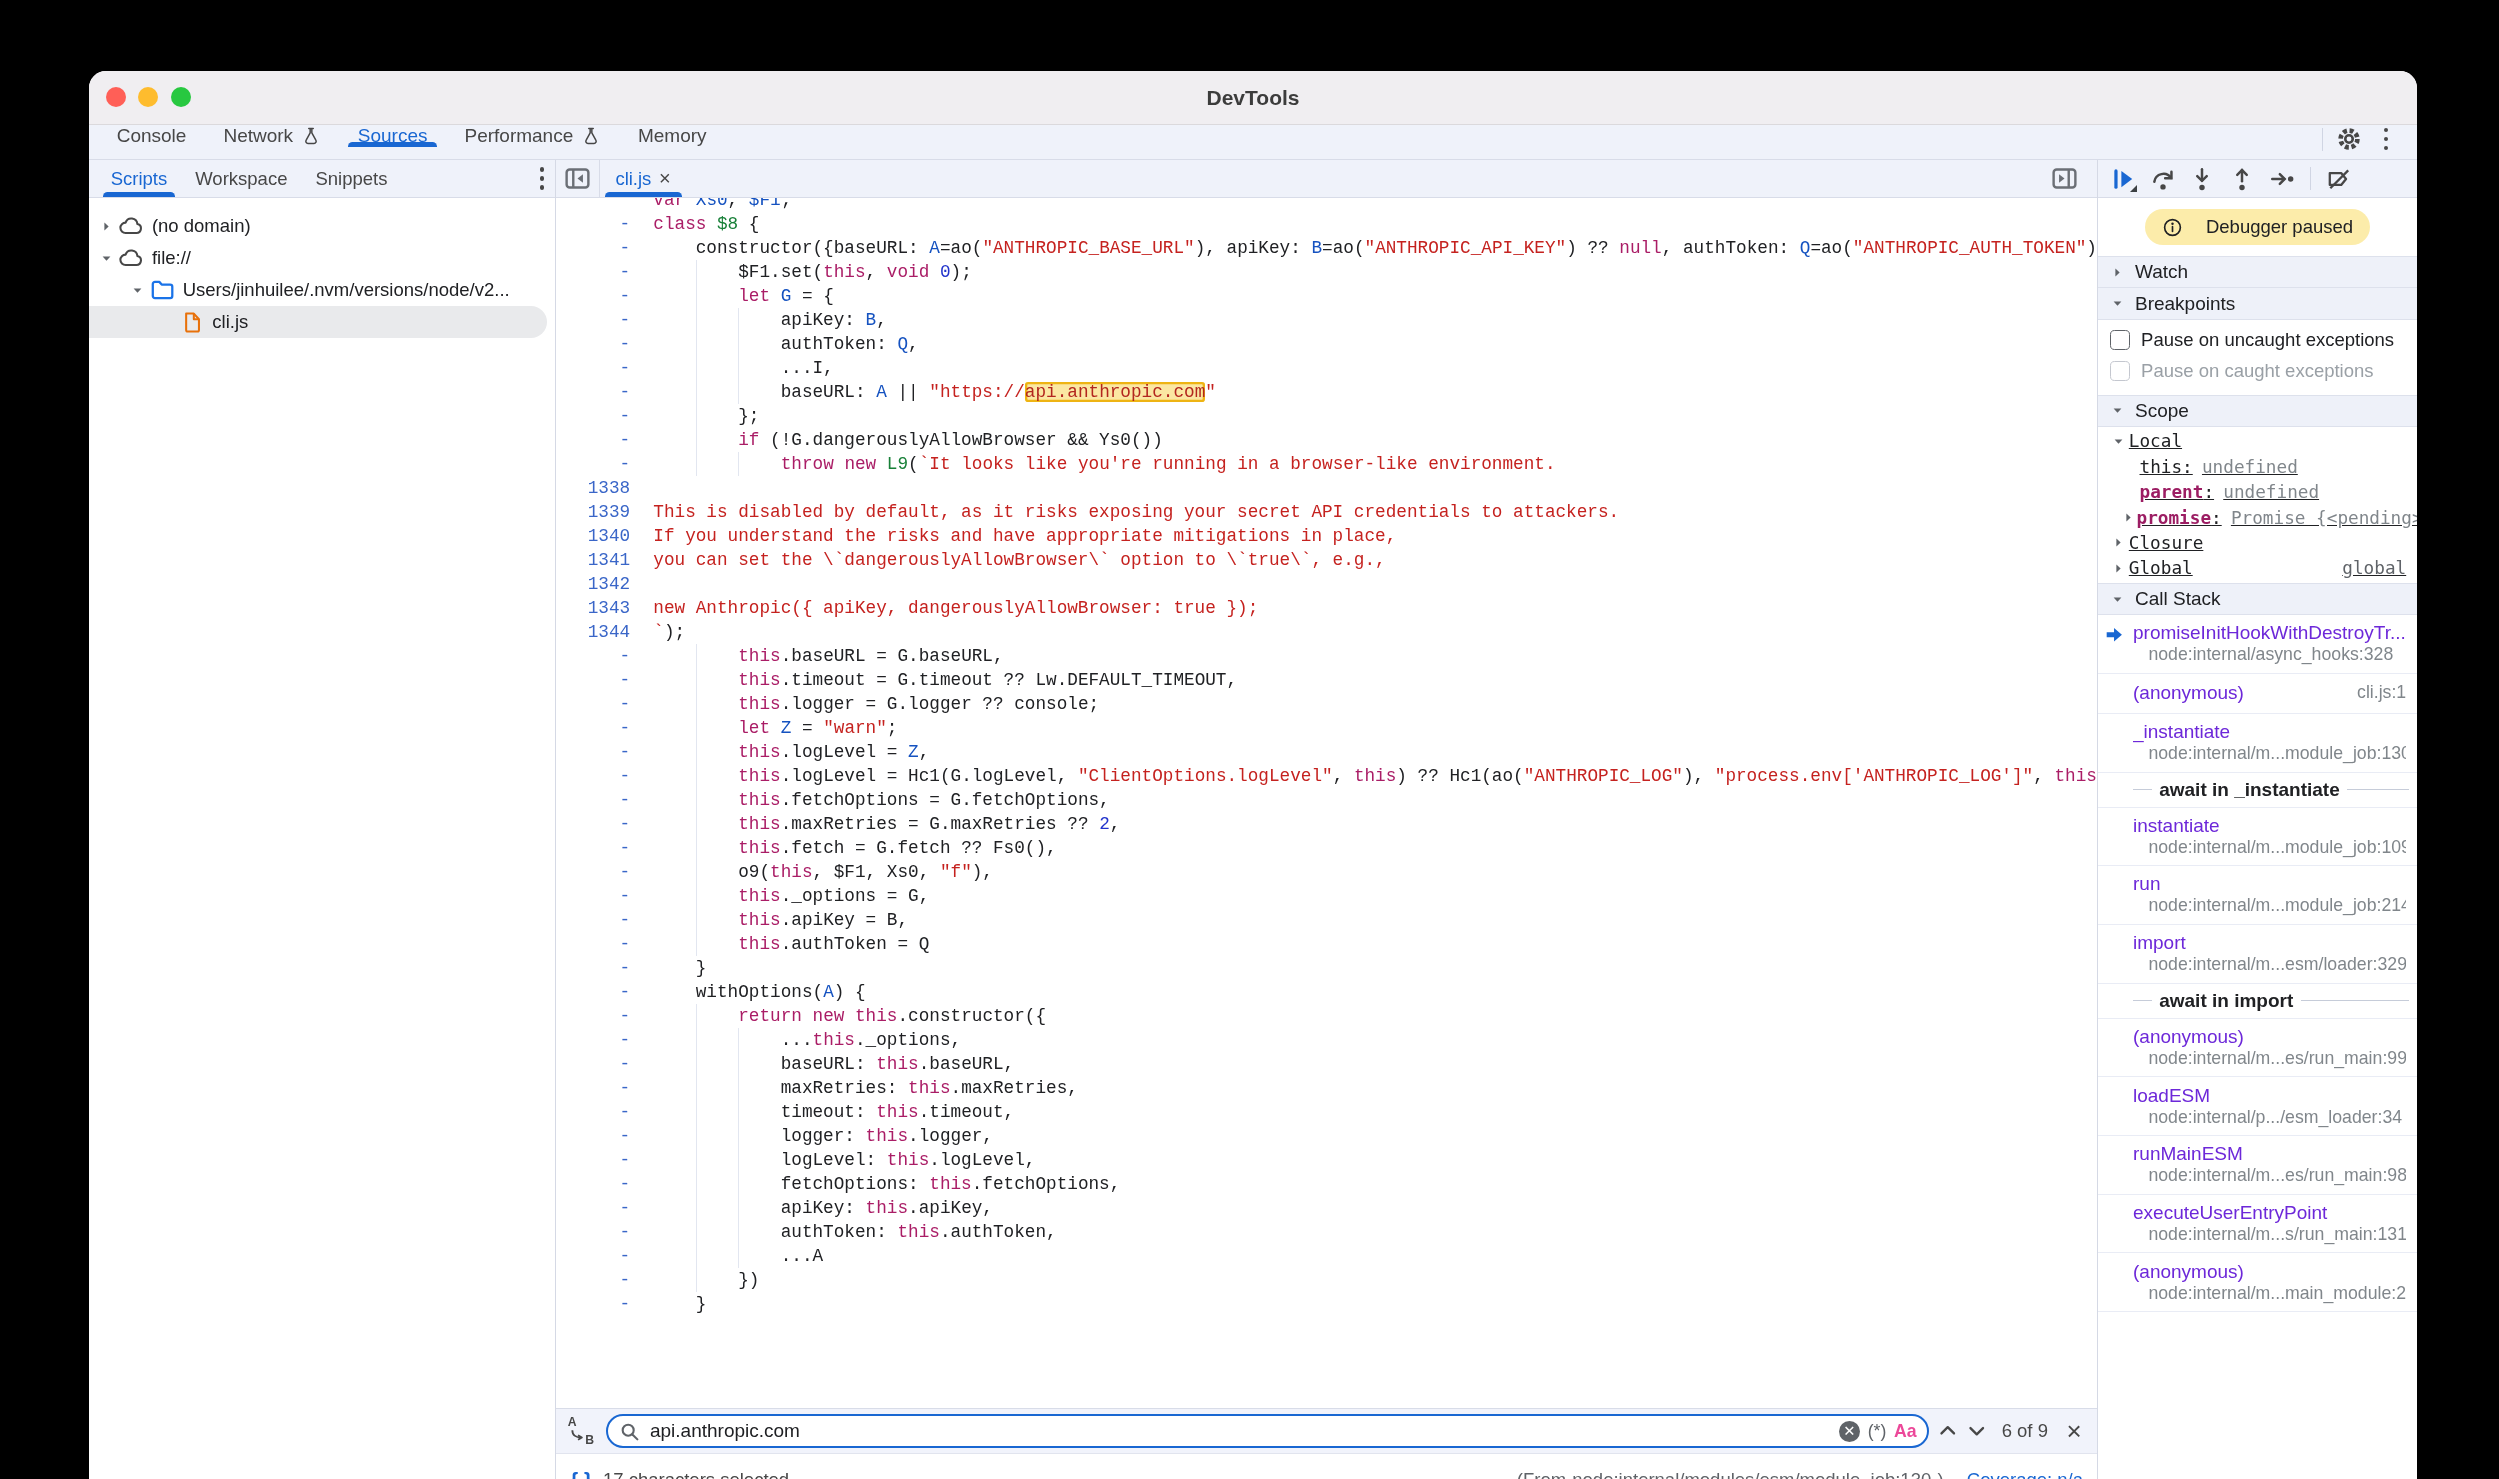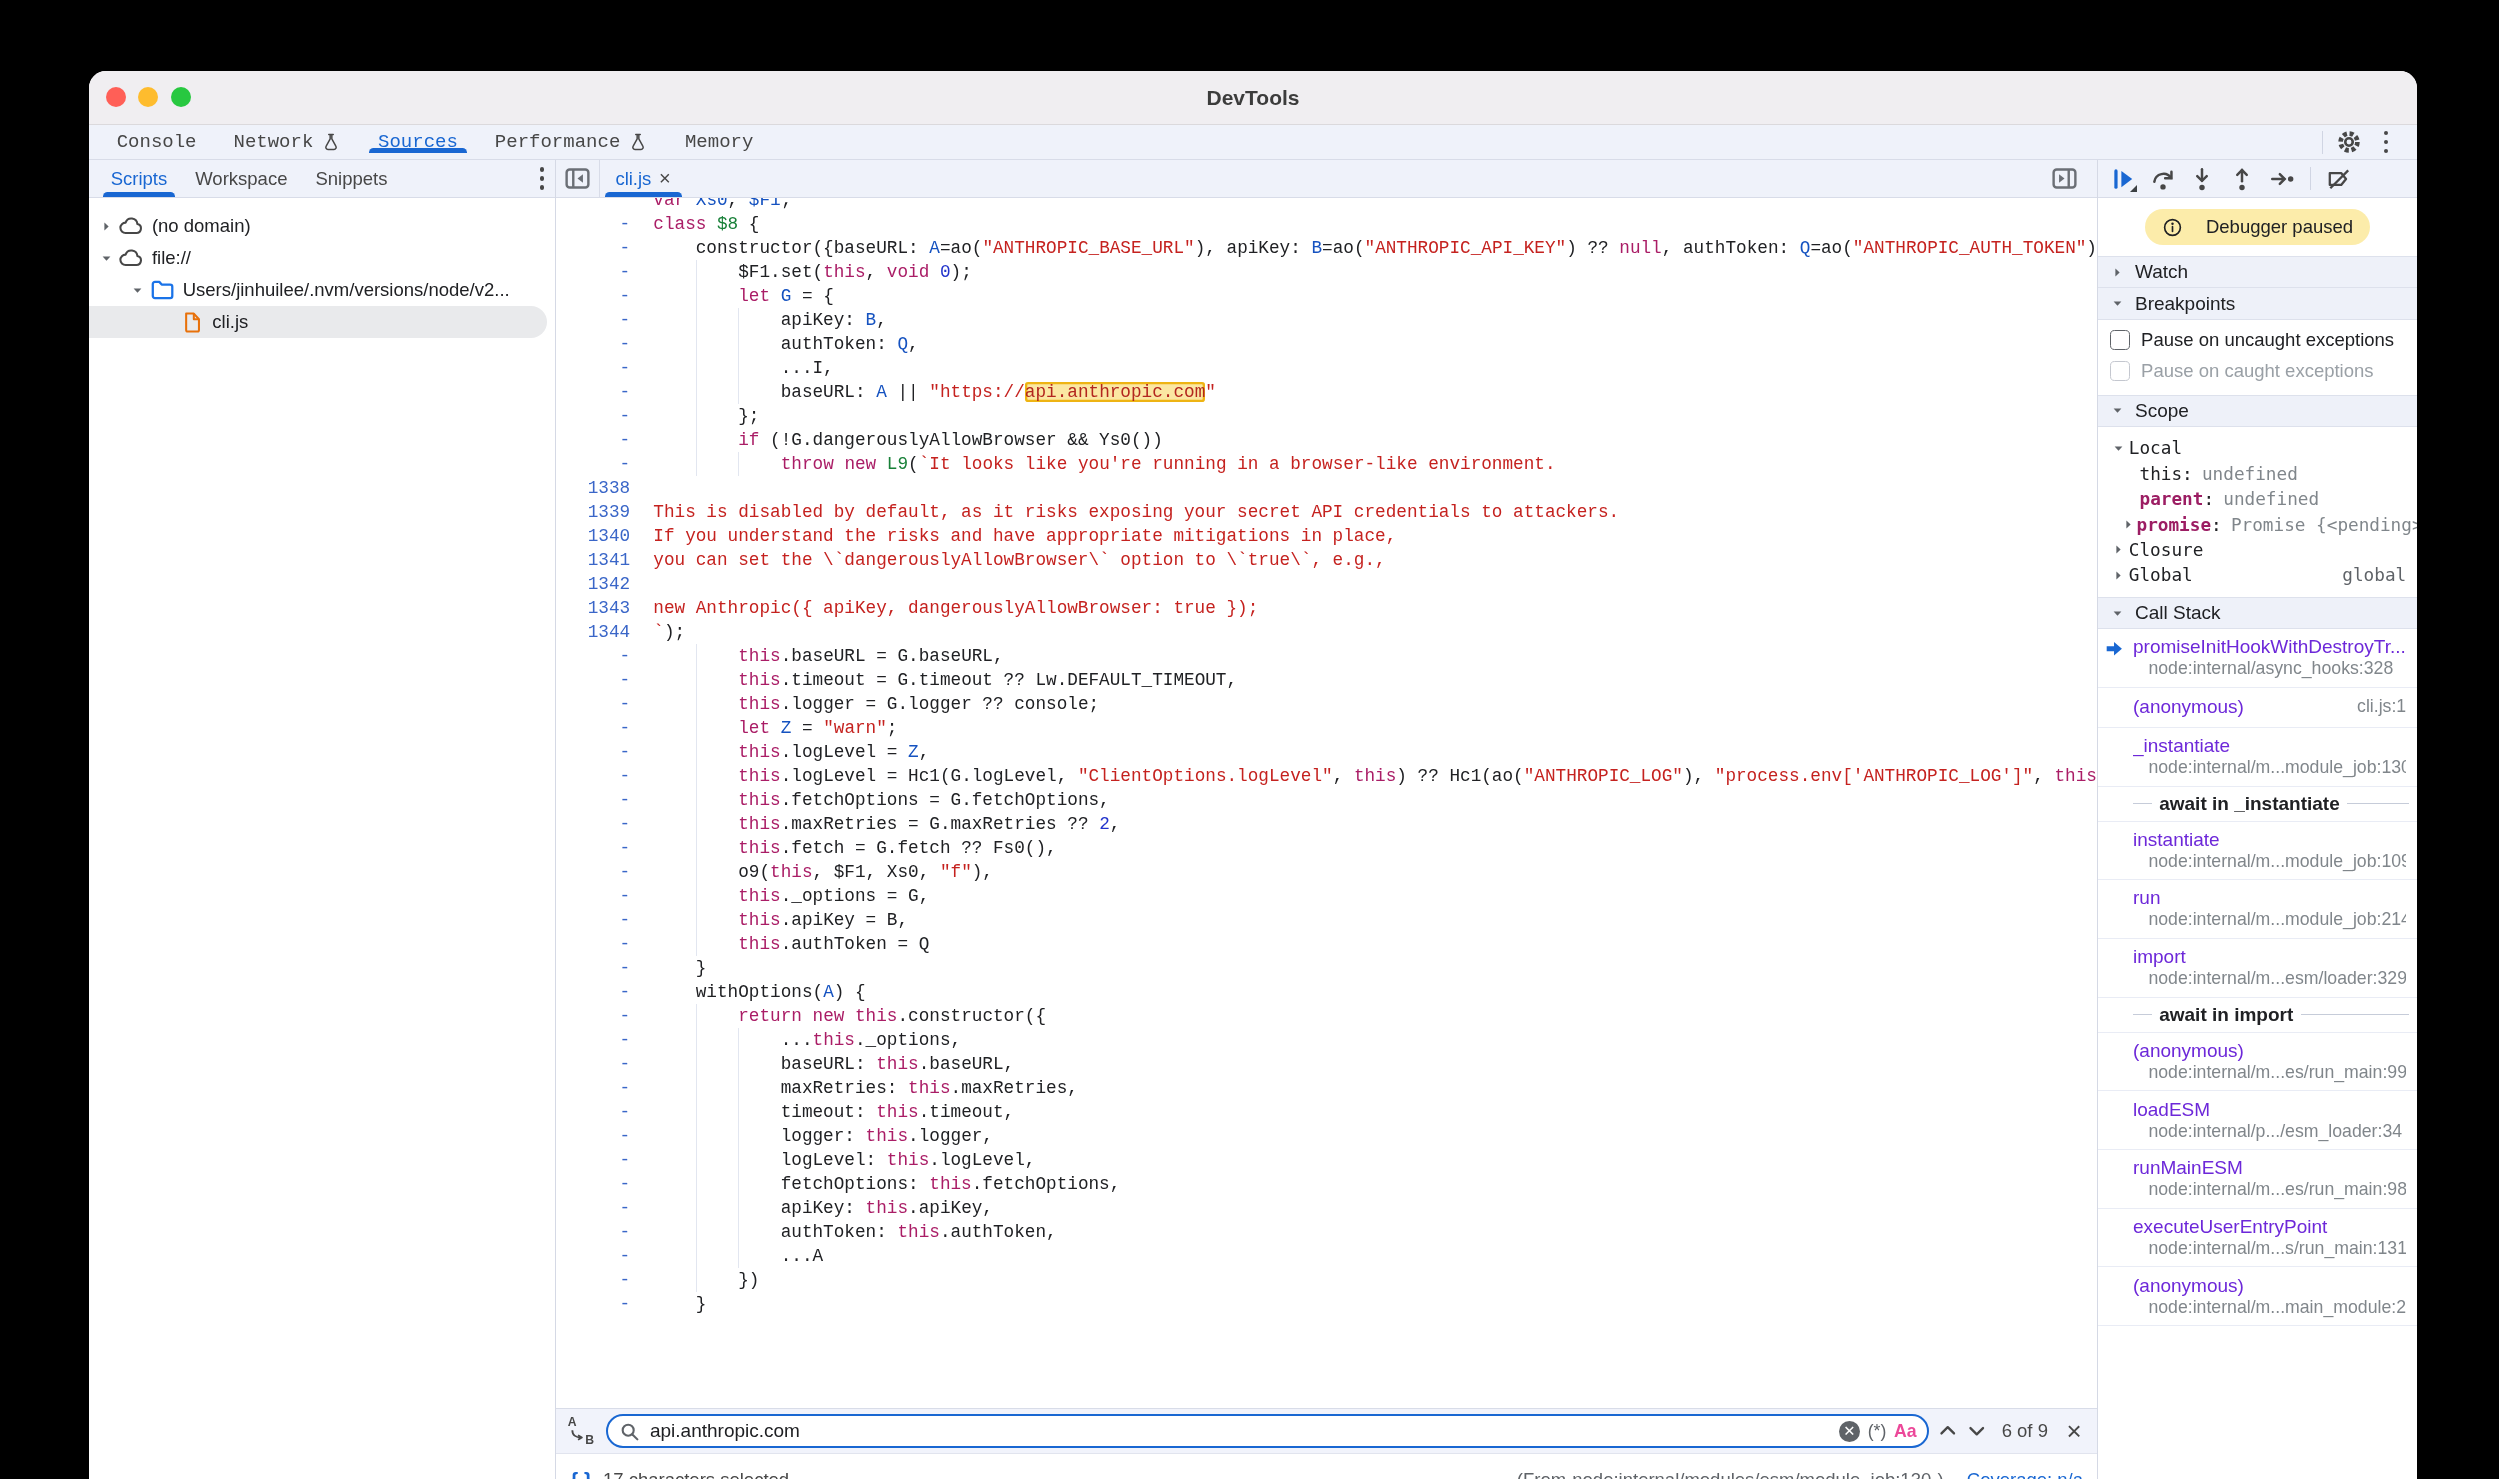--- a/index.html
+++ b/index.html
@@ -9,21 +9,21 @@
           border-radius:17px;overflow:hidden;box-shadow:0 31px 92px rgba(0,0,0,.65);}
   
   .titlebar{position:absolute;left:0;top:0;width:100%;height:54px;background:#f0eef1;
             border-bottom:1.5px solid #dbd9dc;display:flex;align-items:center;justify-content:center;box-sizing:border-box;}
   .lights{position:absolute;left:17px;top:0;height:52px;display:flex;align-items:center;gap:12.3px;}
   .light{width:20px;height:20px;border-radius:50%;}
   .l-red{background:#ff5f57;}.l-yel{background:#febc2e;}.l-grn{background:#28c840;}
   .wtitle{font-size:21px;font-weight:bold;color:#3c3c3c;}
   
   .row1{position:absolute;left:0;top:54px;width:100%;height:35px;background:#eff2fa;
-        border-bottom:0.8px solid #d8dce8;display:flex;align-items:center;box-sizing:border-box;font-family:Liberation Mono, monospace;}
+        border-bottom:0.8px solid #d8dce8;display:flex;align-items:flex-start;box-sizing:border-box;}
   .tabs1{display:flex;align-items:stretch;padding-left:9.2px;}
   .tab1{position:relative;display:flex;align-items:center;gap:7.7px;padding:0 18.5px;font-size:19px;color:#474747;cursor:default;}
   .tab1.active{color:#1967d2;}
   .tab1 .underl{position:absolute;left:9.2px;right:9.2px;bottom:0;height:5.4px;border-radius:4.6px 4.6px 0 0;background:#1967d2;}
   .row1-right{margin-left:auto;display:flex;align-items:center;gap:6.2px;padding-right:14px;}
   .vsep{width:0.8px;height:23px;background:#d0d5e3;margin:0 6.2px;}
   
   .pane{position:absolute;top:89px;bottom:0;display:flex;flex-direction:column;box-sizing:border-box;background:#fff;}
   .pane-head{height:38px;min-height:38px;background:#eff2fa;border-bottom:0.8px solid #d8dce8;
              display:flex;align-items:stretch;box-sizing:border-box;}
@@ -83,21 +83,21 @@
   .dbtn .corner{position:absolute;right:3.8px;bottom:3.8px;width:0;height:0;border-left:7px solid transparent;border-bottom:7px solid #3c4043;}
   .banner{height:58px;display:flex;align-items:center;justify-content:center;background:#fff;}
   .pill{display:flex;align-items:center;gap:23px;background:#fcecaa;border-radius:20px;padding:7px 17px;font-size:18.5px;color:#202124;}
   .sec-head{height:32px;display:flex;align-items:center;gap:9.2px;padding:0 10.8px;background:#eef1f9;
             border-top:0.8px solid #dde1ec;border-bottom:0.8px solid #dde1ec;font-size:19px;color:#202124;box-sizing:border-box;}
   .bp-body{padding:4.6px 0 7.7px 0;background:#fff;}
   .bp-row{display:flex;align-items:center;gap:10.8px;padding:4.6px 12.3px;font-size:18.5px;}
   .cbx{width:20px;height:20px;border:1.9px solid #5f6368;border-radius:4.6px;box-sizing:border-box;background:#fff;}
   .bp-row.disabled{color:#9aa0a6;}
   .bp-row.disabled .cbx{border-color:#c4c7cf;}
-  .scope-body{padding:9px 0;background:#fff;}
+  .scope-body{padding:2px 0;background:#fff;text-decoration:underline;}
   .scope-row{display:flex;align-items:center;height:25.4px;font-family:"DejaVu Sans Mono",monospace;font-size:17.7px;padding:0 10.8px;white-space:nowrap;overflow:hidden;}
   .scope-row .chev{width:20px;display:flex;justify-content:center;}
   .sk-plain{color:#202124;} .sk-prop{color:#9c1d63;font-weight:bold;}
   .sval{color:#80868b;margin-left:9.2px;}
   .scolon{color:#202124;}
   .sright{margin-left:auto;color:#5f6368;}
   .cs-list{background:#fff;}
   .frame{position:relative;padding:6.2px 10.8px 7px 35px;border-bottom:0.8px solid #e9ecf5;}
   .frame .nm{font-size:19px;color:#6d28d9;line-height:23px;white-space:nowrap;overflow:hidden;}
   .frame .loc{font-size:17.7px;color:#80868b;line-height:21.5px;padding-left:15.4px;white-space:nowrap;overflow:hidden;}

